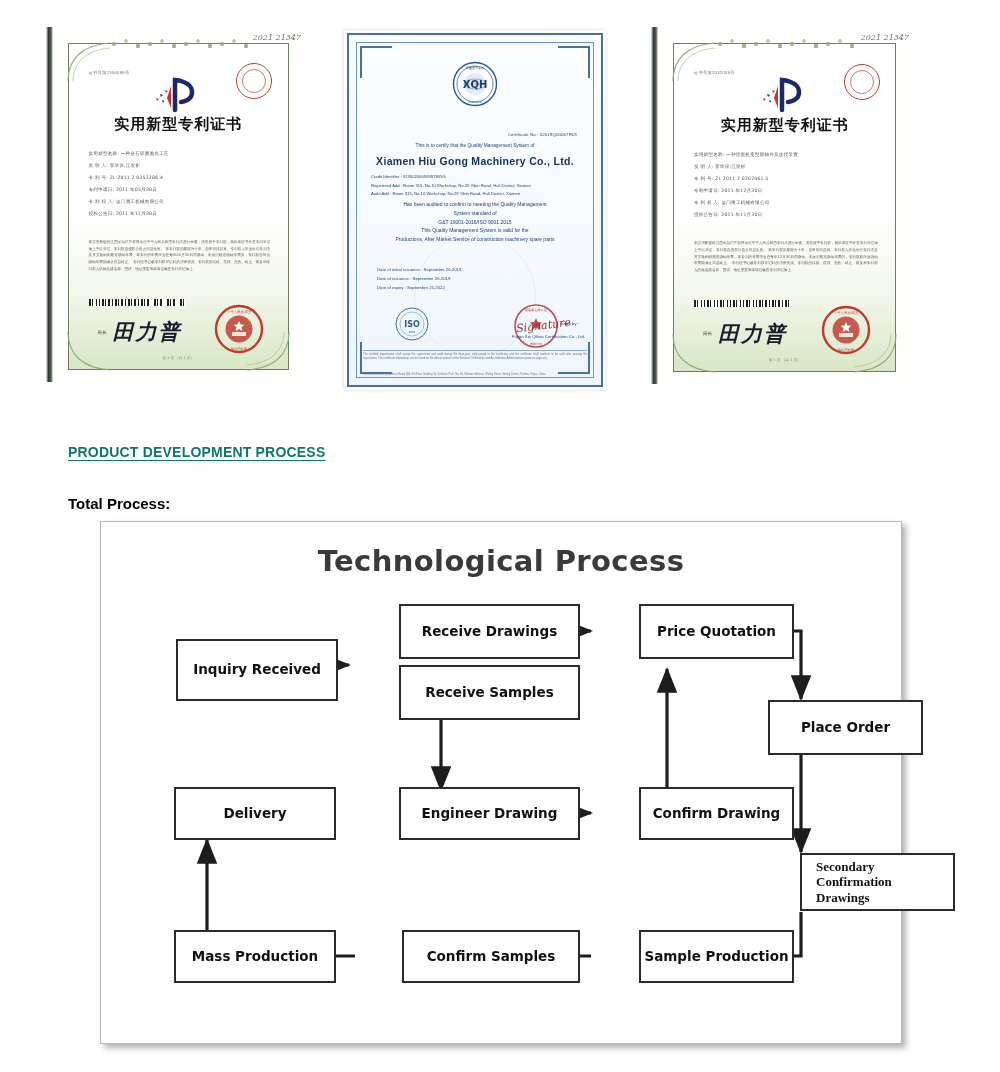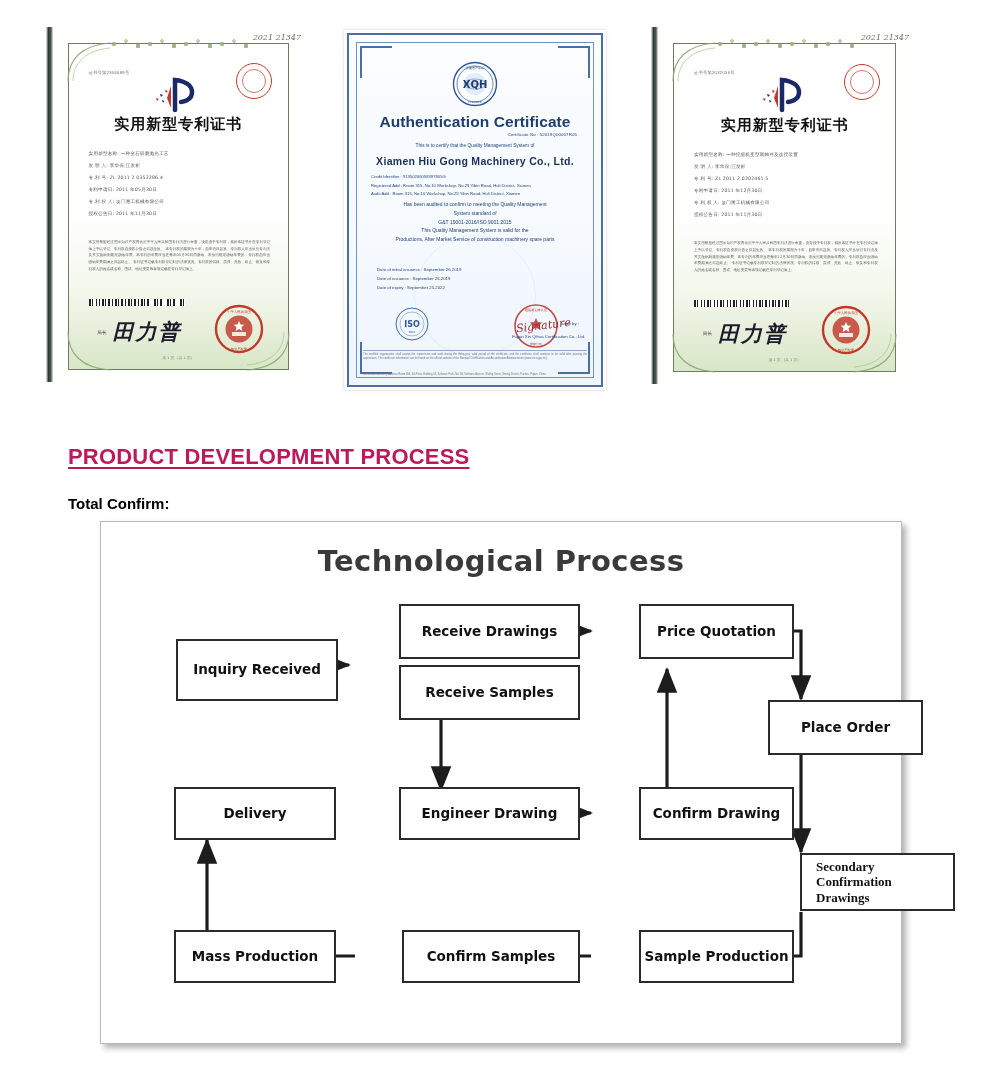--- a/index.html
+++ b/index.html
@@ -82,21 +82,21 @@
   .iso-sig{position:absolute;right:30px;top:284px;font-family:"DejaVu Serif",serif;font-size:11px;
       color:#9c2b2b;font-style:italic;transform:rotate(-7deg);}
   .iso-fine{position:absolute;left:14px;right:14px;top:318px;font-size:2.7px;line-height:1.65;
       color:#64748b;text-align:justify;}
   .iso-fine2{position:absolute;left:14px;right:14px;top:338px;font-size:2.6px;line-height:1.6;color:#6b7a8c;}
   .iso-rule{position:absolute;left:14px;right:14px;top:315px;height:1px;background:#8fa9cc;}
   .iso-wm{position:absolute;left:50%;top:200px;transform:translate(-50%,0);width:120px;height:120px;
       border-radius:50%;border:1.5px solid rgba(120,160,210,.13);}
 
   
-  .sec-title{position:absolute;left:68px;top:444px;font-size:22px;font-weight:700;color:#be185d;
+  .sec-title{position:absolute;left:68px;top:444px;font-size:14px;font-weight:700;color:#0f766e;
       text-decoration:underline;text-underline-offset:3px;letter-spacing:.2px;}
   .sec-sub{position:absolute;left:68px;top:495px;font-size:15px;font-weight:700;color:#000;}
 
   
   .flow-wrap{position:absolute;left:100px;top:521px;width:800px;height:521px;
       background:#fff;border:1px solid #b9b9b9;box-shadow:4px 4px 6px rgba(0,0,0,.30);}
   .flow-title{position:absolute;left:0;right:0;top:22px;text-align:center;
       font-family:"DejaVu Sans","Liberation Sans",sans-serif;
       font-size:29px;font-weight:700;color:#3a3a3a;letter-spacing:.4px;}
   .fbox{position:absolute;border:2px solid #2b2b2b;background:#fff;display:flex;
@@ -203,21 +203,20 @@
           <circle cx="23" cy="23" r="18" fill="none" stroke="#2f5596" stroke-width=".7"></circle>
           <circle cx="23" cy="23" r="11" fill="#dbe6f5" opacity=".75"></circle>
           <ellipse cx="23" cy="23" rx="11" ry="5" fill="none" stroke="#5b82bd" stroke-width=".6"></ellipse>
           <line x1="12" y1="23" x2="34" y2="23" stroke="#5b82bd" stroke-width=".6"></line>
           <text x="23" y="27" font-size="10" font-weight="bold" fill="#1f3d6e" text-anchor="middle" font-family="DejaVu Sans">XQH</text>
           <text x="23" y="7.5" font-size="3" fill="#2f5596" text-anchor="middle" font-family="DejaVu Sans">质量管理体系</text>
           <text x="23" y="42" font-size="2.6" fill="#2f5596" text-anchor="middle" font-family="DejaVu Sans">CERTIFIED</text>
         </svg>
       </div>
 
-      <div class="iso-title">Authentication Certificate</div>
       <div class="iso-certno">Certificate No : 52019Q00067R05</div>
       <div class="iso-sub">This is to certify that the Quality Management System of</div>
       <div class="iso-company">Xiamen  Hiu Gong  Machinery Co., Ltd.</div>
 
       <div class="iso-addr">
         <div>Credit Identifier : 91350206058397805G</div>
         <div>Registered Add : Room 315, No.10 Workshop, No.29 Yibin Road, Huli District, Xiamen</div>
         <div>Audit        Add : Room 315, No.10 Workshop, No.29 Yibin Road, Huli District, Xiamen</div>
       </div>
 
@@ -333,21 +332,21 @@
           </svg>
         </div>
 
         <div class="cn-foot">第 1 页 （共 1 页）</div>
       </div>
     </div>
   </div>
 </div>
 
 <div class="sec-title">PRODUCT DEVELOPMENT PROCESS</div>
-<div class="sec-sub">Total Confirm:</div>
+<div class="sec-sub">Total Process:</div>
 
 <div class="flow-wrap">
 
   <div class="flow-title">Technological Process</div>
 
   <svg class="flow-svg" viewBox="0 0 800 521">
     <defs>
       <marker id="ah" markerWidth="9" markerHeight="9" refX="7.4" refY="3.2" orient="auto">
         <path d="M0,0 L8,3.2 L0,6.4 z" fill="#1d1d1d"></path>
       </marker>

